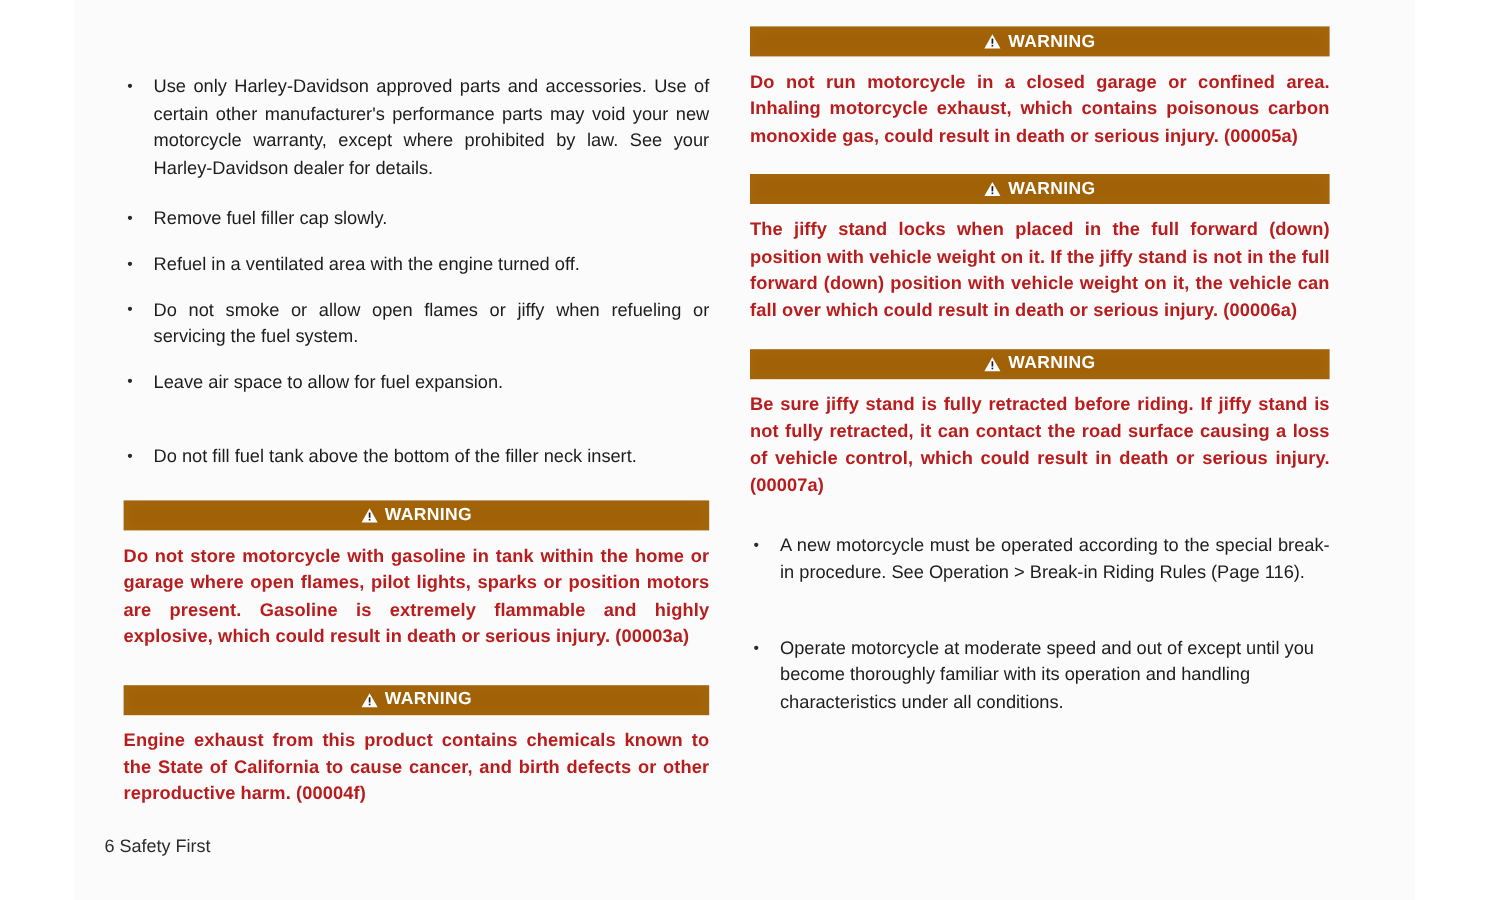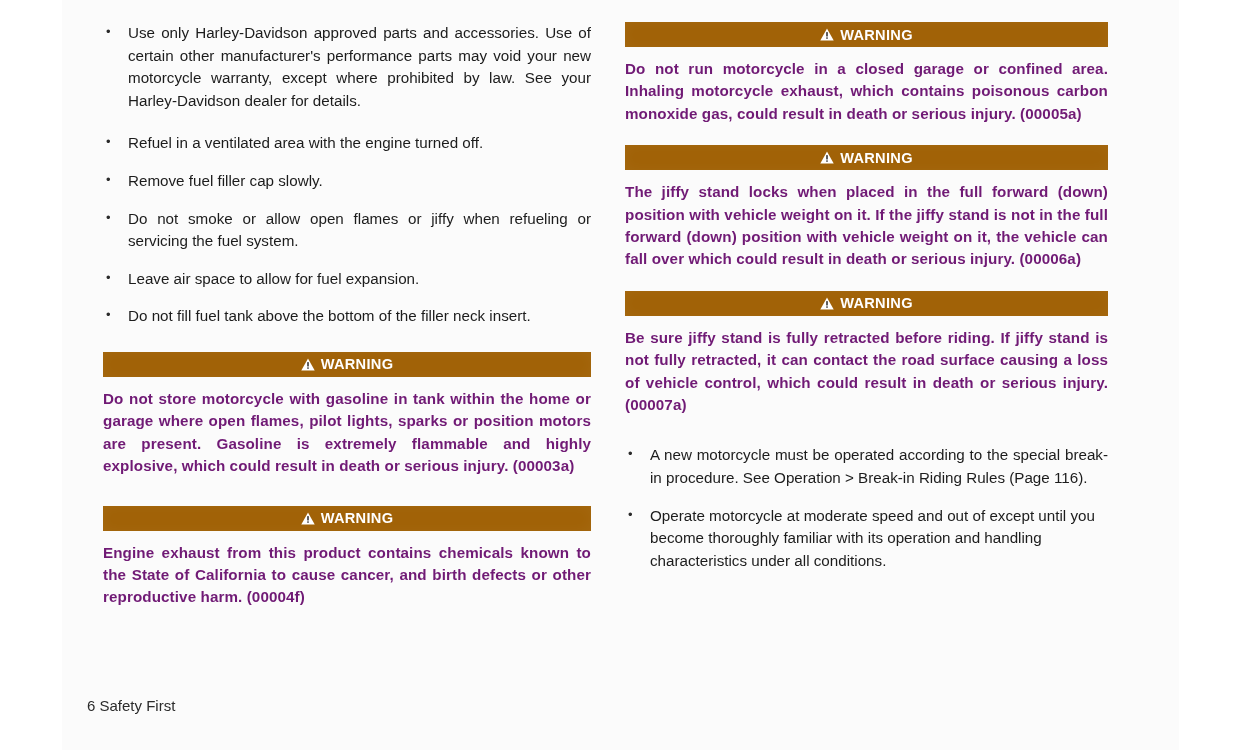--- a/index.html
+++ b/index.html
@@ -59,21 +59,21 @@
   ul.bullets > li {
     position: relative;
     padding-left: 25px;
     font-size: 15.2px;
     line-height: 22.6px;
     color: #1c1c1c;
     text-align: justify;
     text-justify: inter-word;
     margin: 0 0 15px 0;
   }
-  ul.bullets > li:last-child { margin-bottom: 0; }
+  ul.bullets > li:last-child { margin-bottom: 0; margin-top: 40px; }
   ul.bullets > li::before {
     content: "\2022";
     position: absolute;
     left: 3px;
     top: -1px;
     font-size: 13px;
     color: #2a2a2a;
   }
   li > span { display: block; }
 
@@ -102,21 +102,21 @@
   .warn-label {
     color: #ffffff;
     font-size: 14.6px;
     font-weight: bold;
     letter-spacing: 0.3px;
   }
   .warn-text {
     font-size: 15.2px;
     line-height: 22.4px;
     font-weight: bold;
-    color: #701a75;
+    color: #b91c1c;
     text-align: justify;
     text-justify: inter-word;
     margin: 11px 0 0 0;
     letter-spacing: 0.1px;
   }
 
   
   .footer {
     position: absolute;
     left: 25px;
@@ -145,24 +145,24 @@
         </li>
       </ul>
 
       <div class="sp-12"></div>
 
 
       <div class="sp-8"></div>
 
       <ul class="bullets">
         <li>
+          <span class="nojust">Remove fuel filler cap slowly.</span>
+        </li>
+        <li>
           <span class="nojust">Refuel in a ventilated area with the engine turned off.</span>
-        </li>
-        <li>
-          <span class="nojust">Remove fuel filler cap slowly.</span>
         </li>
         <li>
           <span>Do not smoke or allow open flames or jiffy when refueling or servicing the fuel system.</span>
         </li>
         <li>
           <span class="nojust">Leave air space to allow for fuel expansion.</span>
         </li>
         <li>
           <span class="nojust">Do not fill fuel tank above the bottom of the filler neck insert.</span>
         </li>

